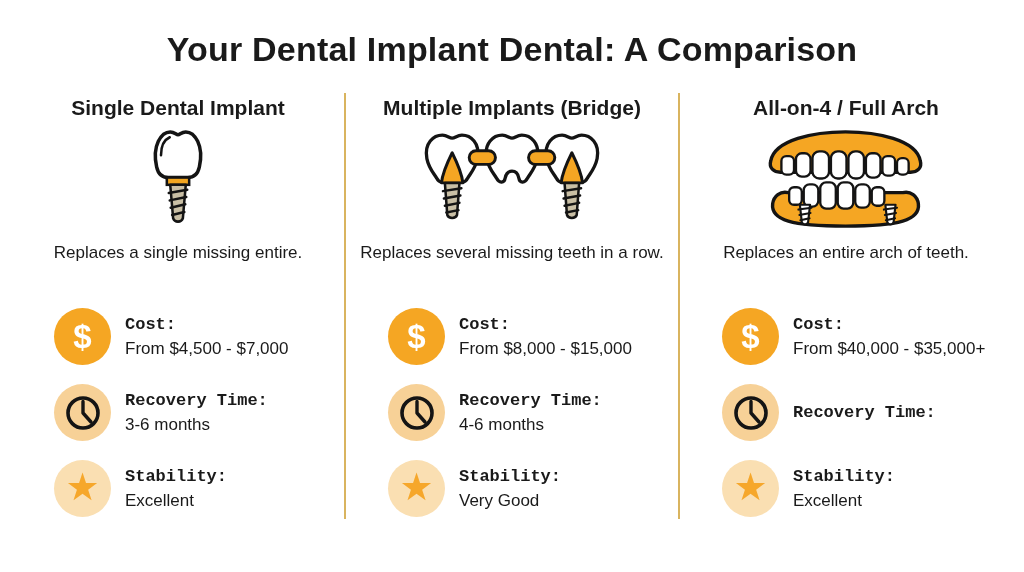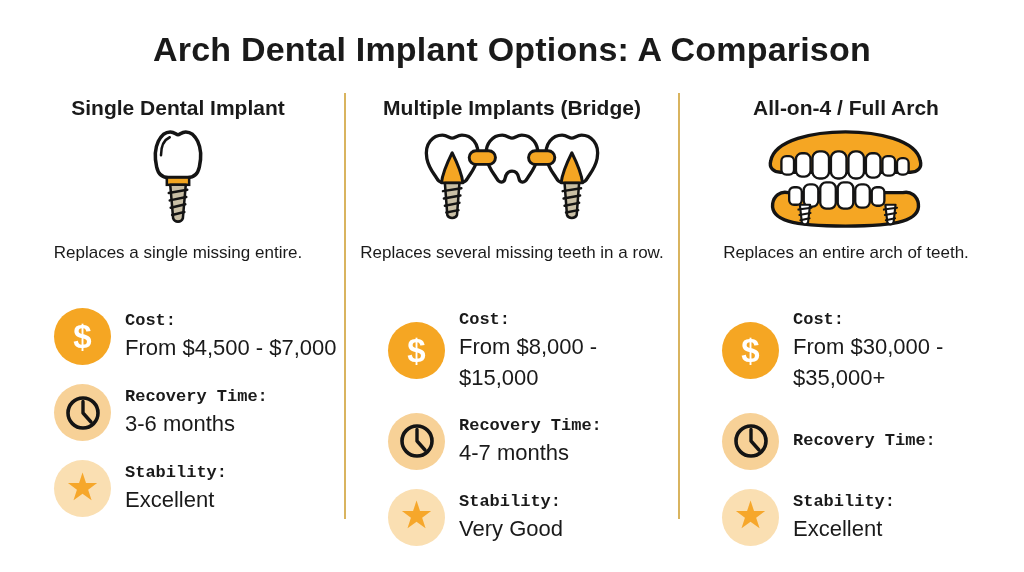--- a/index.html
+++ b/index.html
@@ -66,26 +66,26 @@
     border-radius: 50%;
     display: flex;
     align-items: center;
     justify-content: center;
   }
   .badge-dollar { background: #F5A623; color: #ffffff; font-size: 33px; font-weight: bold; }
   .badge-clock  { background: #F7D197; }
   .badge-star   { background: #FADFB2; color: #F6A72B; font-size: 38px; line-height: 1; }
   .badge-star .glyph { transform: translateY(-2px); }
   .f-label { font-size: 17px; font-weight: bold; line-height: 1.4; font-family: Liberation Mono, monospace; }
-  .f-value { font-size: 22px; line-height: 1.4; }
+  .f-value { font-size: 17px; line-height: 1.4; }
 </style>
 </head>
 <body>
 
-<h1 class="title">Arch Dental Implant Options: A Comparison</h1>
+<h1 class="title">Your Dental Implant Dental: A Comparison</h1>
 
 <div class="columns">
 
   <div class="col">
     <h2 class="col-heading">Single Dental Implant</h2>
     <div class="icon-area">
       <svg width="68" height="102" viewBox="0 0 70 105">
         <path d="M13,40 C8,18 18,4 27,4 C31.5,4 33,7 35,7 C37,7 38.5,4 43,4 C52,4 62,18 57,40 C55.5,47 51,51 45,51 L25,51 C19,51 14.5,47 13,40 Z" fill="#ffffff" stroke="#141414" stroke-width="3.6" stroke-linejoin="round"></path>
         <path d="M17.5,28 C17.5,19 21,12 26.5,9.5" fill="none" stroke="#141414" stroke-width="2.6" stroke-linecap="round"></path>
         <rect x="23.5" y="51" width="23" height="7.5" fill="#F3A620" stroke="#141414" stroke-width="2.6"></rect>
@@ -166,21 +166,21 @@
       </div>
       <div class="feature">
         <div class="badge badge-clock">
           <svg width="40" height="40" viewBox="0 0 40 40">
             <circle cx="20" cy="20" r="15" fill="none" stroke="#141414" stroke-width="3.6"></circle>
             <path d="M20,20 L20,8.5 M20,20 L28,29" fill="none" stroke="#141414" stroke-width="3.4" stroke-linecap="round"></path>
           </svg>
         </div>
         <div>
           <div class="f-label">Recovery Time:</div>
-          <div class="f-value">4-7 months</div>
+          <div class="f-value">4-6 months</div>
         </div>
       </div>
       <div class="feature">
         <div class="badge badge-star">
             <span class="glyph">★</span>
           </div>
         <div>
           <div class="f-label">Stability:</div>
           <div class="f-value">Very Good</div>
         </div>
@@ -222,21 +222,21 @@
       </svg>
     </div>
     <p class="desc">Replaces an entire arch of teeth.</p>
     <div class="features">
       <div class="feature">
         <div class="badge badge-dollar">
             <span class="glyph">$</span>
           </div>
         <div>
           <div class="f-label">Cost:</div>
-          <div class="f-value">From $30,000 - $35,000+</div>
+          <div class="f-value">From $40,000 - $35,000+</div>
         </div>
       </div>
       <div class="feature">
         <div class="badge badge-clock">
           <svg width="40" height="40" viewBox="0 0 40 40">
             <circle cx="20" cy="20" r="15" fill="none" stroke="#141414" stroke-width="3.6"></circle>
             <path d="M20,20 L20,8.5 M20,20 L28,29" fill="none" stroke="#141414" stroke-width="3.4" stroke-linecap="round"></path>
           </svg>
         </div>
         <div>

